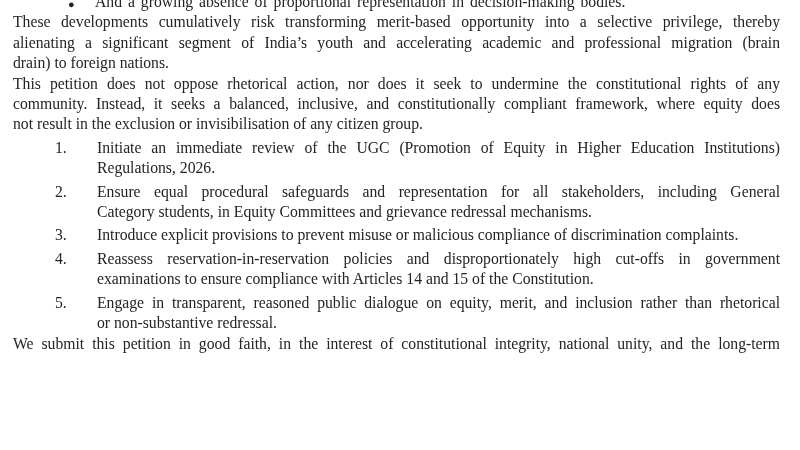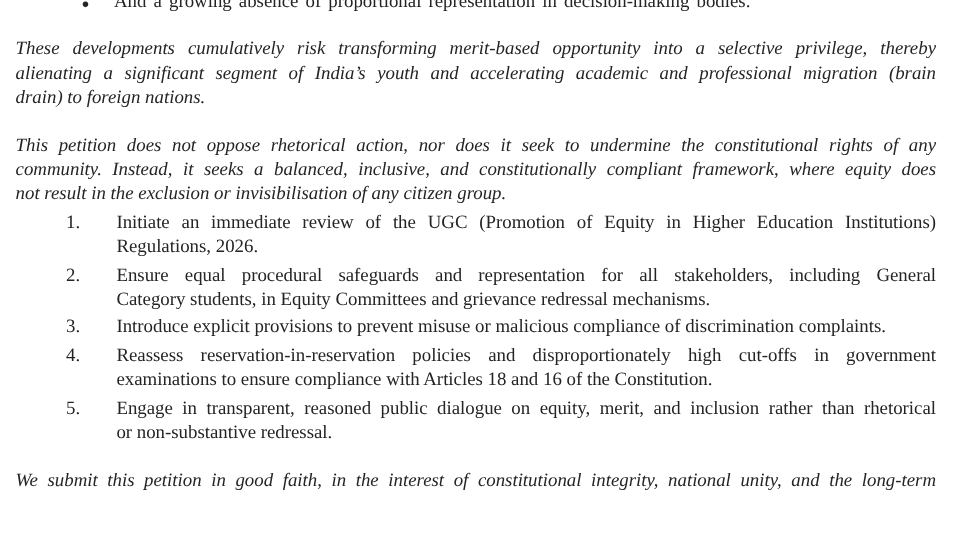--- a/index.html
+++ b/index.html
@@ -24,22 +24,21 @@
     font-size: 15.7px;
     line-height: 20.4px;
     white-space: normal;
   }
   
   .just {
     text-align: justify;
     text-align-last: justify;
   }
   .para {
-    margin-top: 19px;
-    font-style: italic;
+    margin-top: 0;
   }
   
   .bullet {
     position: relative;
     margin-left: 82px;
     margin-top: -8px;
   }
   .bullet .marker {
     position: absolute;
     left: -27px;
@@ -100,21 +99,21 @@
     </div>
 
     <div class="item">
       <span class="num">3.</span>
       <div class="ln">Introduce explicit provisions to prevent misuse or malicious compliance of discrimination complaints.</div>
     </div>
 
     <div class="item">
       <span class="num">4.</span>
       <div class="ln just">Reassess reservation-in-reservation policies and disproportionately high cut-offs in government</div>
-      <div class="ln">examinations to ensure compliance with Articles 18 and 16 of the Constitution.</div>
+      <div class="ln">examinations to ensure compliance with Articles 14 and 15 of the Constitution.</div>
     </div>
 
     <div class="item">
       <span class="num">5.</span>
       <div class="ln just">Engage in transparent, reasoned public dialogue on equity, merit, and inclusion rather than rhetorical</div>
       <div class="ln">or non-substantive redressal.</div>
     </div>
 
     <div class="para">
       <div class="ln just">We submit this petition in good faith, in the interest of constitutional integrity, national unity, and the long-term</div>

